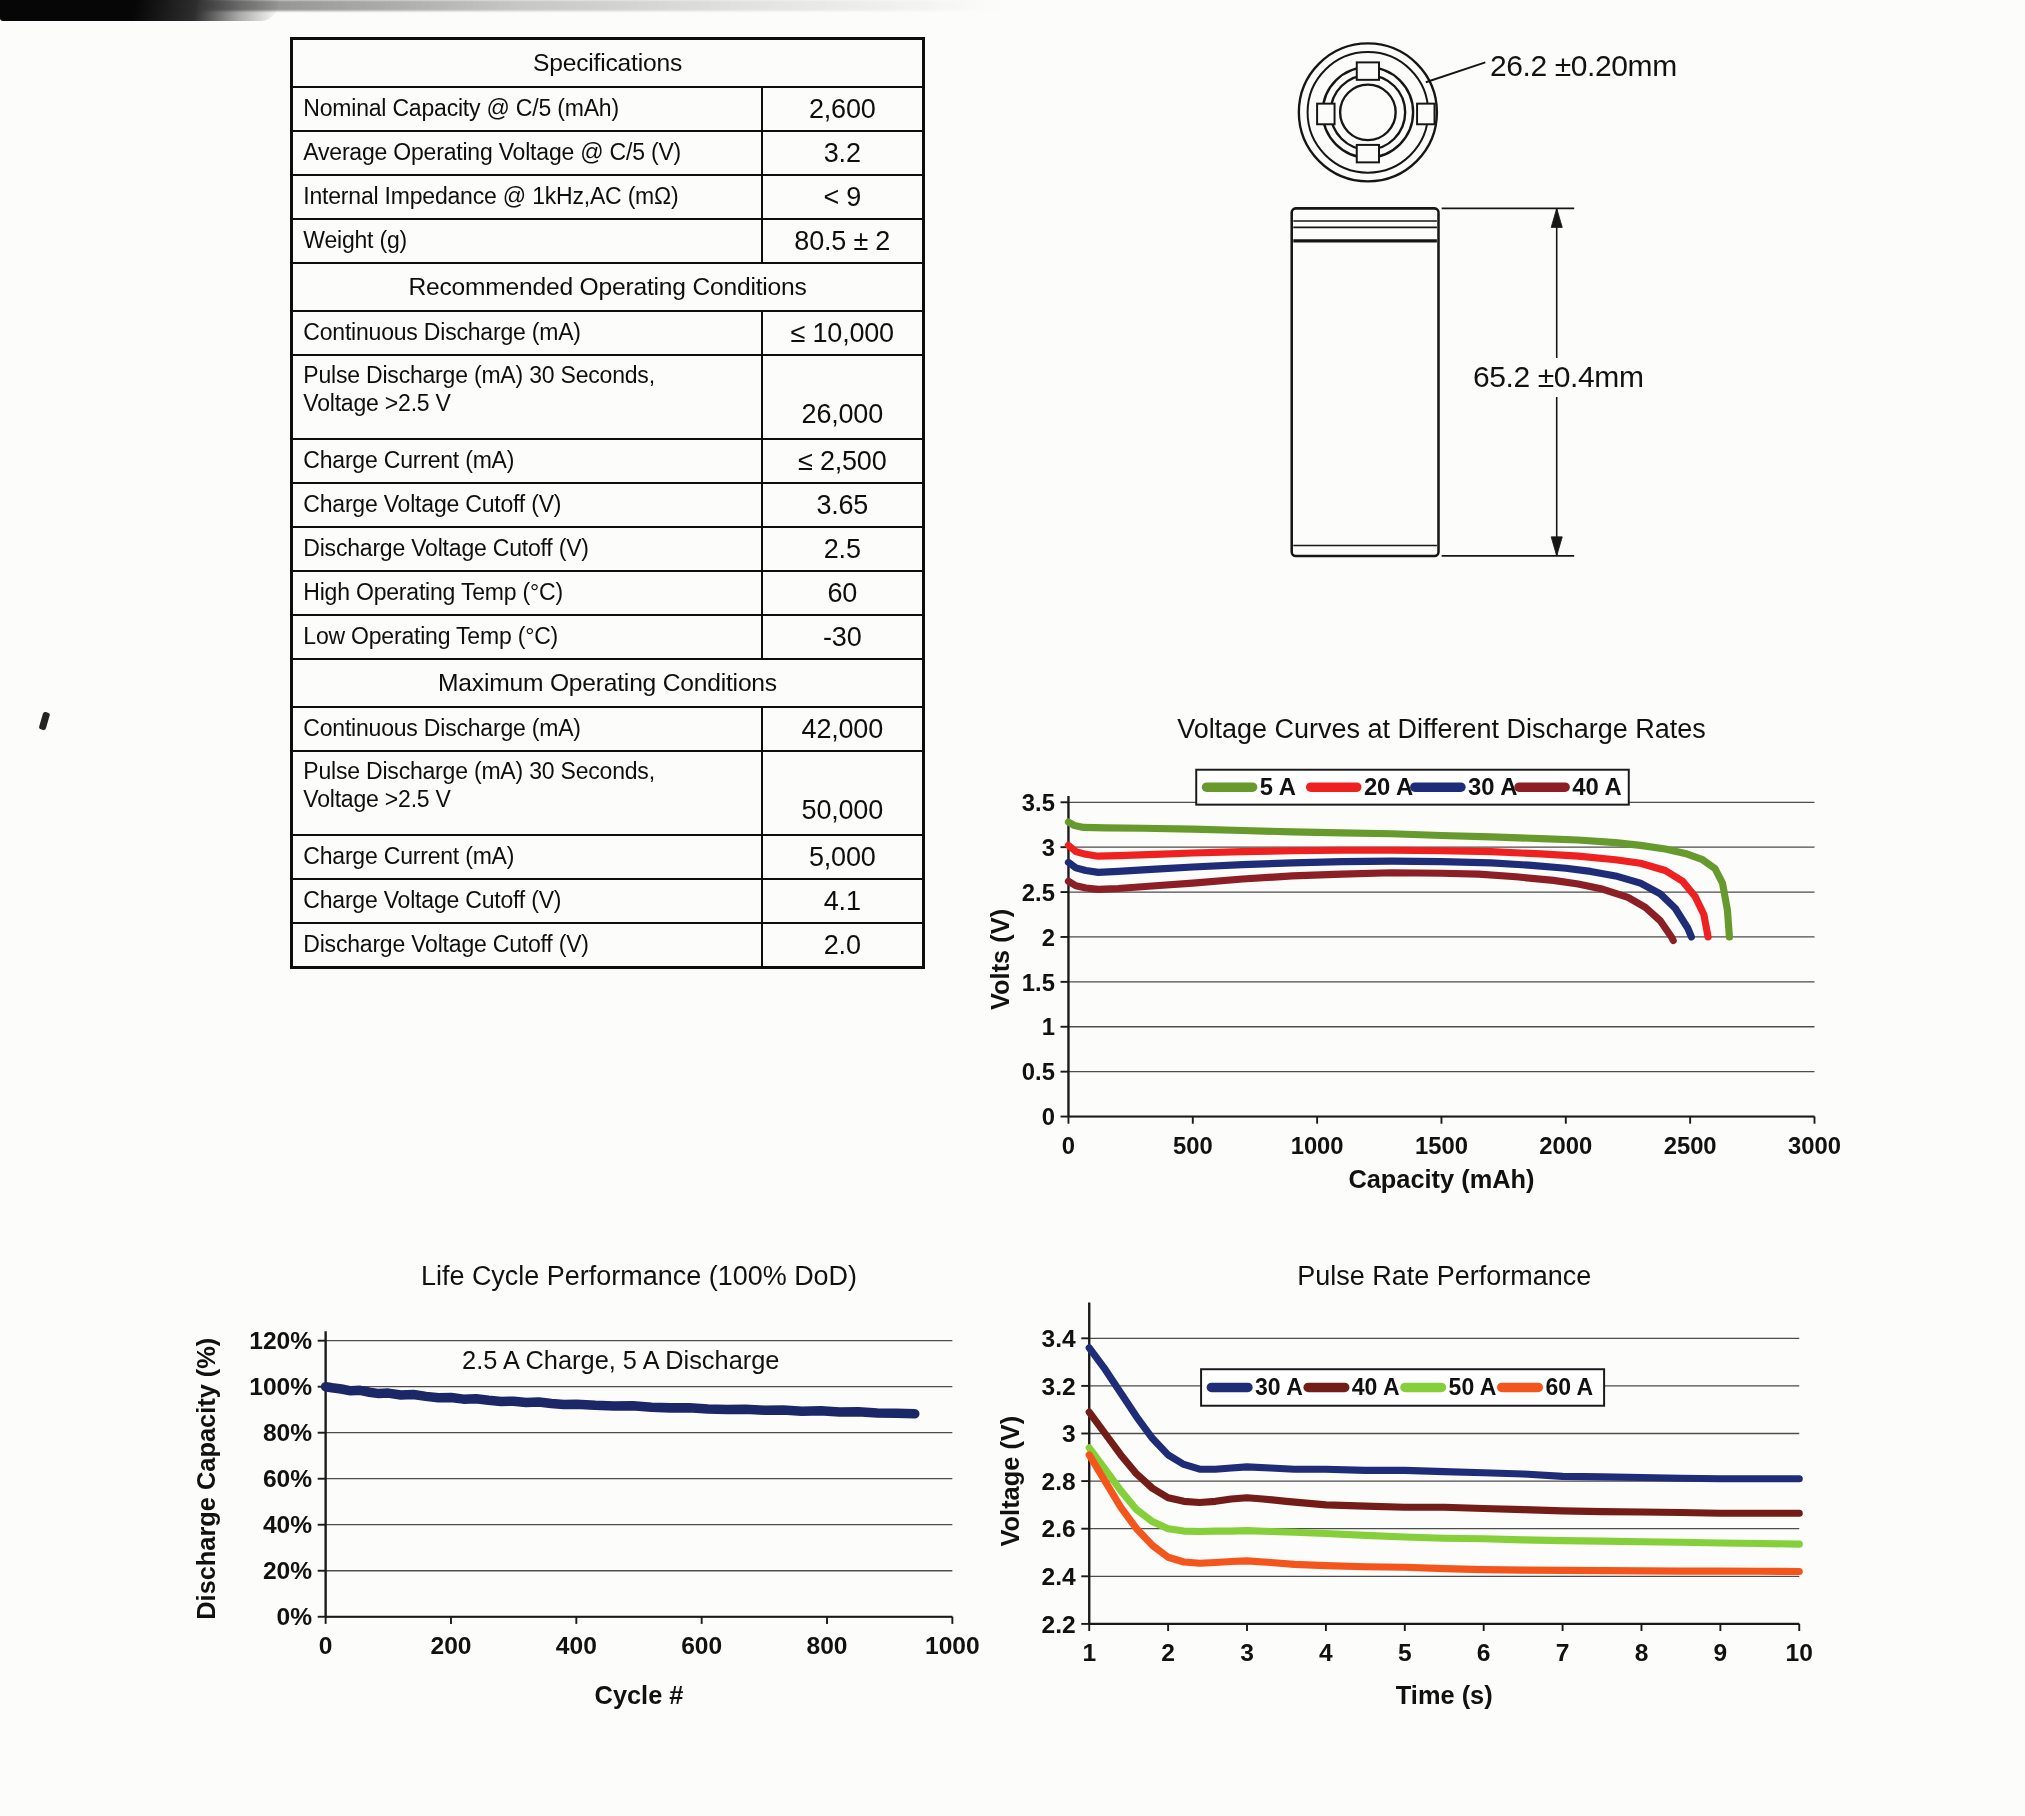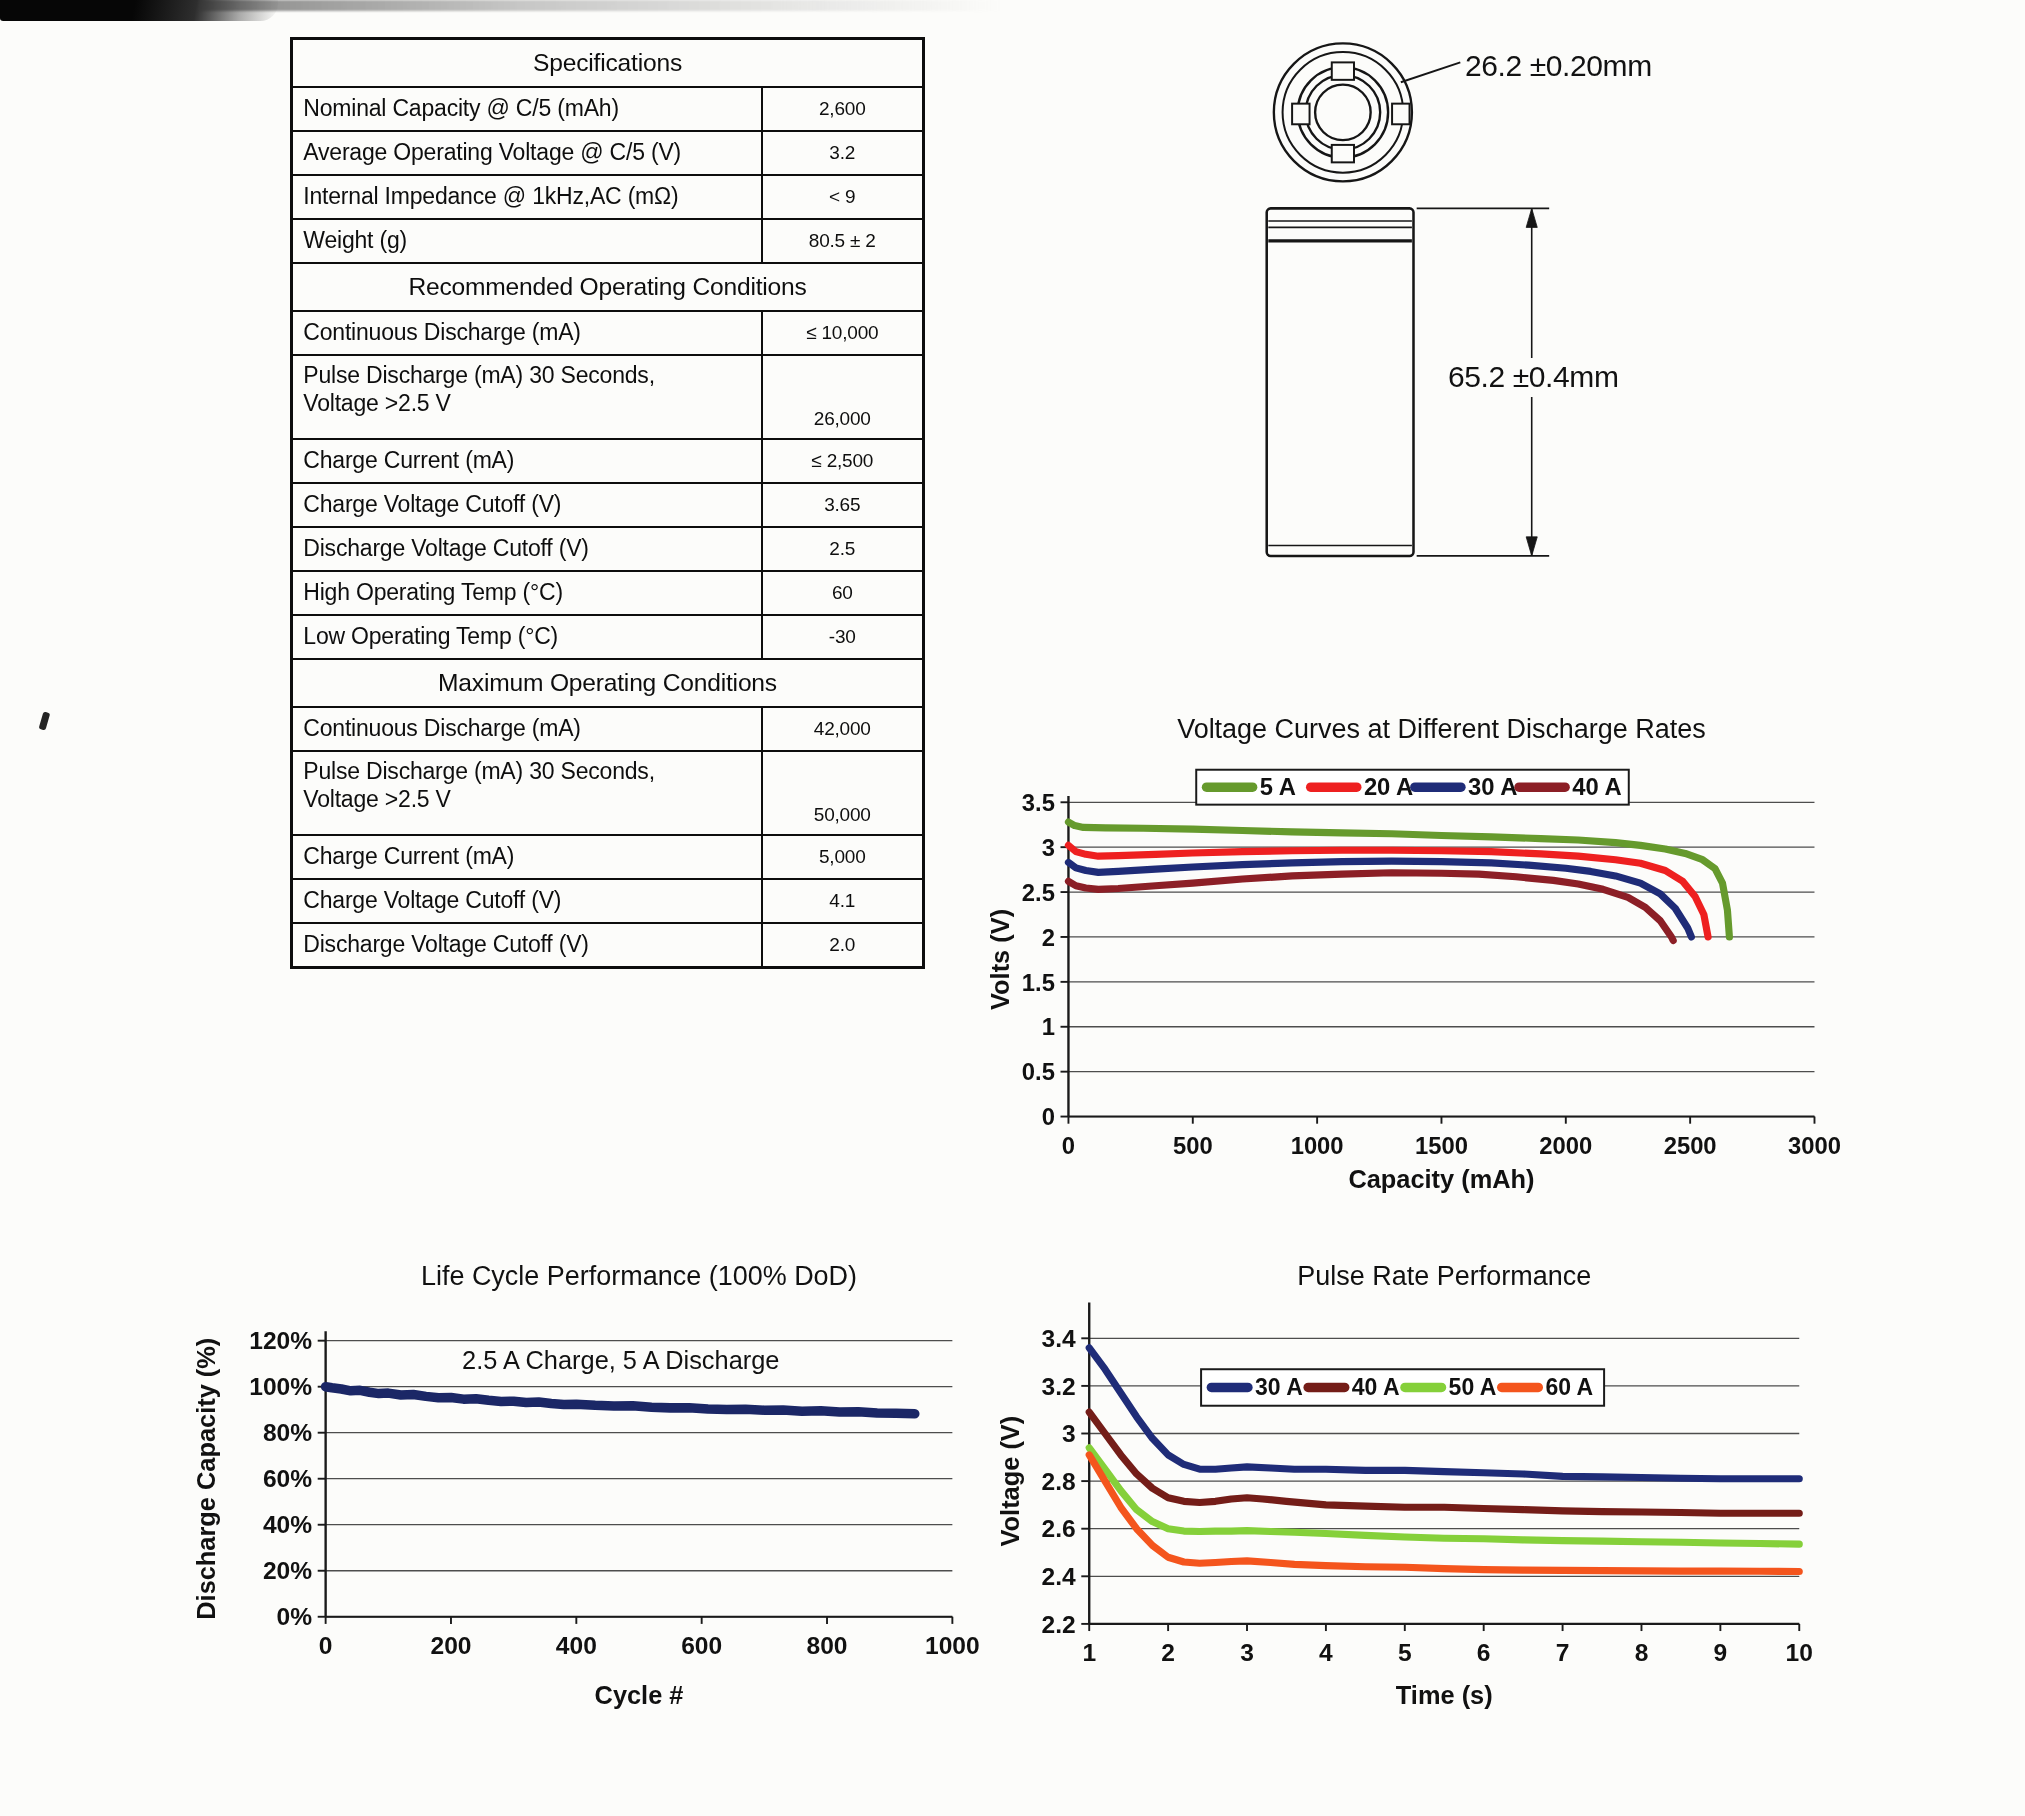--- a/index.html
+++ b/index.html
@@ -15,25 +15,25 @@
   .art-mark{position:absolute;left:41px;top:712px;width:7.1px;height:17.5px;background:#242424;
       border-radius:2.4px;transform:rotate(16deg);}
   
   table.spec{position:absolute;left:290px;top:37px;width:632px;border-collapse:collapse;
       table-layout:fixed;border:3.2px solid #0d0d0d;}
   table.spec td{border:2px solid #0d0d0d;overflow:hidden;}
   td.hd{font-weight:400;font-size:24.6px;text-align:center;height:44px;letter-spacing:-0.2px;}
   tr.r td{height:40px;}
   tr.tall td{height:73px;}
   td.lbl{font-size:23px;padding:0 6.4px 0 10.3px;line-height:1.18;letter-spacing:-0.2px;}
-  td.val{font-size:19px;text-align:center;letter-spacing:-0.2px;}
+  td.val{font-size:27px;text-align:center;letter-spacing:-0.2px;}
   tr.tall td.val{vertical-align:bottom;padding-bottom:8px;}
   tr.tall td.lbl{vertical-align:top;padding-top:6.4px;}
   
-  #battery-diagram{position:absolute;left:1208px;top:24px;width:603px;height:556px;}
+  #battery-diagram{position:absolute;left:1233px;top:24px;width:603px;height:556px;}
   #battery-diagram svg{position:absolute;left:0;top:0;width:100%;height:100%;display:block;}
   .dim-label{position:absolute;font-size:30px;white-space:nowrap;color:#121212;letter-spacing:-0.4px;}
   #dia-label{left:257px;top:25.4px;}
   #h-label{left:240px;top:334px;width:170px;text-align:left;background:#fcfcfa;padding:2.4px 0;}
   
   .chart{position:absolute;}
   .chart svg{width:100%;height:100%;display:block;}
   #chart-voltage{left:985px;top:711px;width:905px;height:500px;}
   #chart-lifecycle{left:135px;top:1255px;width:889px;height:476px;}
   #chart-pulse{left:985px;top:1255px;width:905px;height:476px;}

